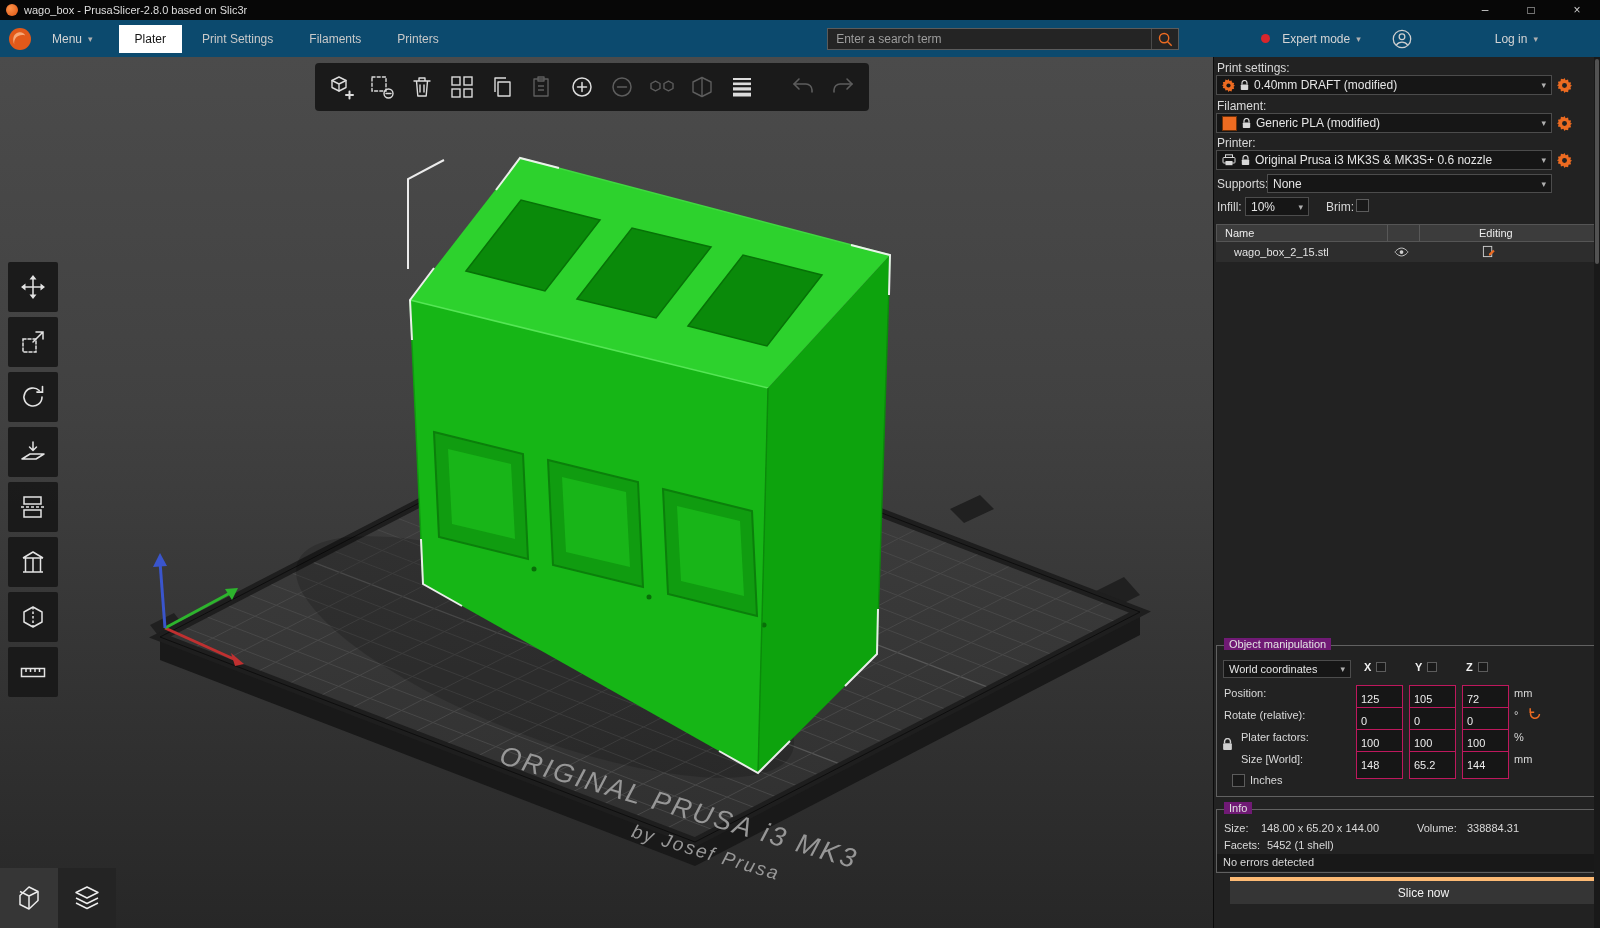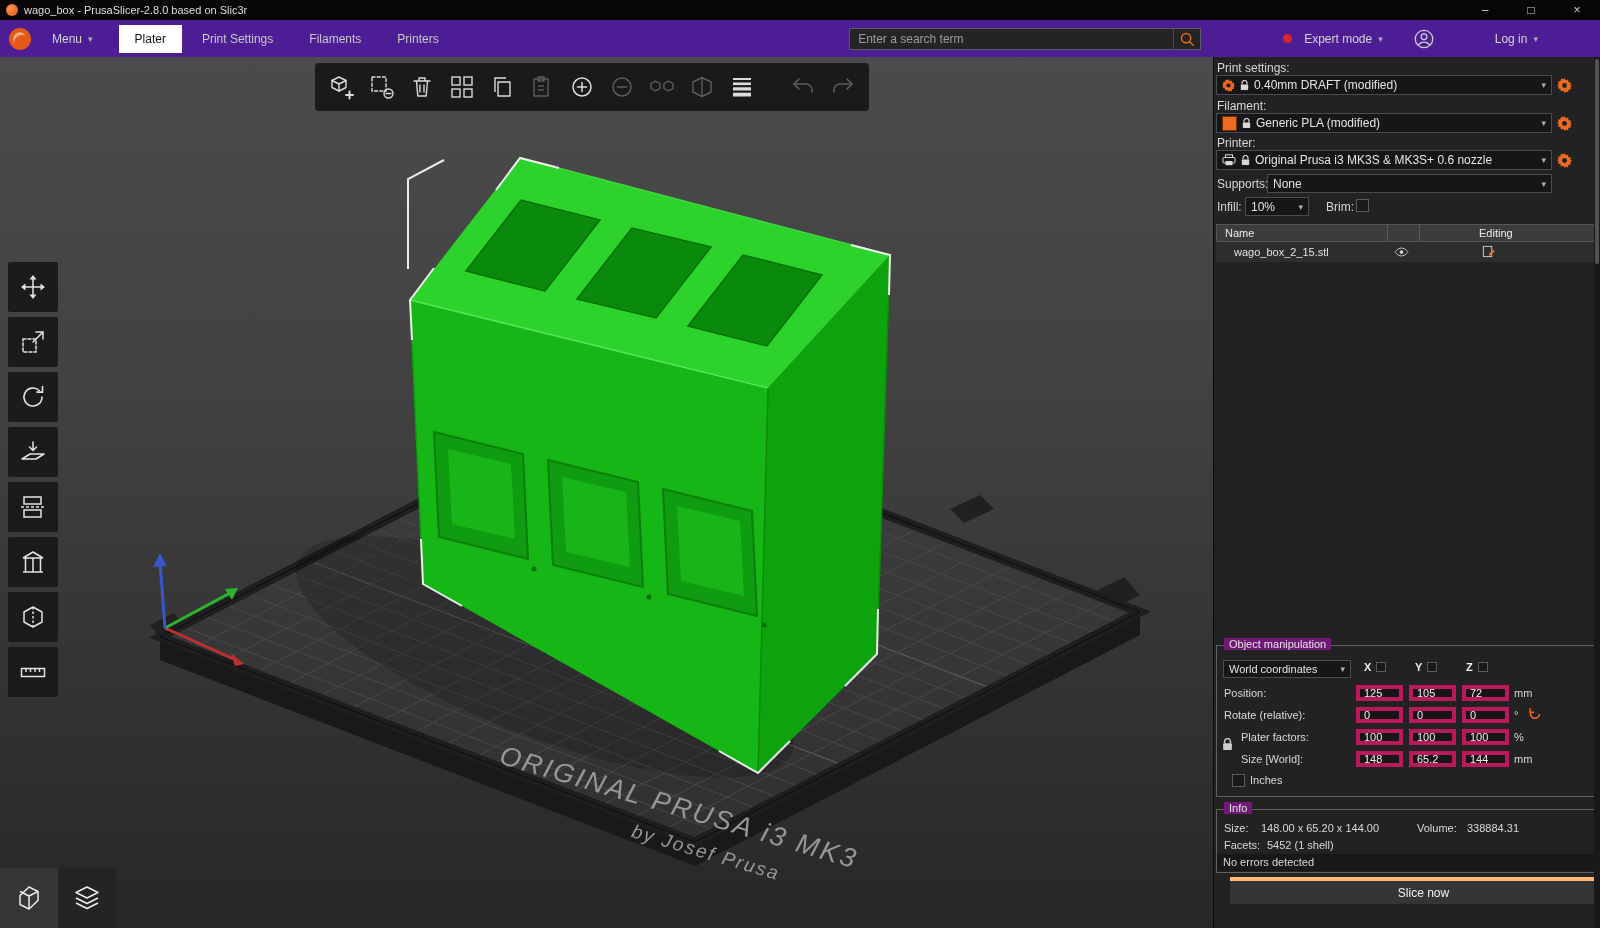--- a/index.html
+++ b/index.html
@@ -8,37 +8,37 @@
 
   
   .titlebar{position:absolute;left:0;top:0;width:1600px;height:20px;background:#070707;
             display:flex;align-items:center;color:#dedede;font-size:11px;}
   .tb-logo{width:12px;height:12px;border-radius:50%;margin:0 6px;
            background:radial-gradient(circle at 35% 35%,#ff9349,#dd5413);}
   .tb-spacer{flex:1;}
   .tb-btn{width:46px;height:20px;display:flex;align-items:center;justify-content:center;color:#cfcfcf;font-size:12px;}
 
   
-  .menubar{position:absolute;left:0;top:20px;width:1600px;height:37px;background:#4c1d95;
+  .menubar{position:absolute;left:0;top:20px;width:1600px;height:37px;background:#0c4a6e;
            display:flex;align-items:center;color:#d4d4d4;font-size:12px;}
   .mb-logo{width:24px;height:24px;margin:0 10px 0 8px;flex:0 0 auto;}
   .menu-btn{display:flex;align-items:center;gap:6px;padding:6px 10px;margin-right:14px;}
   .caret{font-size:9px;color:#b0b0b0;}
   .tab{padding:7px 16px;margin:0 2px;color:#c9c9c9;}
   .tab.active{background:#ffffff;color:#141414;}
   .search-box{margin-left:auto;width:352px;height:22px;background:#242424;border:1px solid #5b5b5b;
               display:flex;align-items:center;box-sizing:border-box;}
   .search-box input{flex:1;background:transparent;border:0;outline:0;color:#ddd;font-size:12px;padding:0 8px;
                     font-family:inherit;}
   .search-box input::placeholder{color:#9d9d9d;}
   .search-ico{width:26px;display:flex;align-items:center;justify-content:center;border-left:1px solid #4a4a4a;height:100%;}
   .mode-dot{width:9px;height:9px;border-radius:50%;background:#d9262c;margin-left:82px;flex:0 0 auto;}
   .expert{display:flex;align-items:center;gap:6px;margin-left:12px;}
   .avatar-btn{margin-left:30px;display:flex;align-items:center;}
-  .login{display:flex;align-items:center;gap:6px;margin-left:18px;margin-right:62px;padding-left:42px;}
+  .login{display:flex;align-items:center;gap:6px;margin-left:40px;margin-right:62px;padding-left:42px;}
 
   
   .viewport{position:absolute;left:0;top:57px;width:1213px;height:871px;overflow:hidden;
             background:linear-gradient(180deg,#4b4b4b 0%,#414141 40%,#272727 100%);}
   .scene{position:absolute;left:0;top:0;}
 
   .top-toolbar{position:absolute;left:315px;top:6px;height:48px;background:rgba(19,19,19,.86);
                border-radius:4px;display:flex;align-items:center;padding:0 8px;gap:3px;}
   .tt-btn{width:37px;height:40px;display:flex;align-items:center;justify-content:center;color:#dcdcdc;}
   .tt-btn.disabled{color:#5d5d5d;}
@@ -59,22 +59,22 @@
   .lbl{position:absolute;white-space:nowrap;color:#d9d9d9;}
   .lbl.b{font-weight:bold;color:#f0f0f0;}
   .combo{position:absolute;display:flex;align-items:center;gap:5px;background:#161616;
          border:1px solid #4c4c4c;padding:0 5px;color:#e5e5e5;box-sizing:border-box;font-size:12px;}
   .combo .caret{margin-left:auto;}
   .combo .val{overflow:hidden;white-space:nowrap;text-overflow:ellipsis;}
   .gear-btn{position:absolute;width:16px;height:16px;display:flex;align-items:center;justify-content:center;}
   .swatch{width:13px;height:13px;background:#ed6b21;border:1px solid #733208;flex:0 0 auto;}
   .cb{position:absolute;width:13px;height:13px;background:#191919;border:1px solid #5c5c5c;box-sizing:border-box;}
   .cb.small{width:10px;height:10px;}
-  .num-input{position:absolute;width:47px;height:16px;background:#161616;border:4px solid #be185d;
-             color:#ededed;font-size:11px;padding:4px 4px;box-sizing:border-box;font-family:inherit;outline:0;}
+  .num-input{position:absolute;width:47px;height:16px;background:#161616;border:1px solid #be185d;
+             color:#ededed;font-size:11px;padding:13px 4px;box-sizing:border-box;font-family:inherit;outline:0;}
   .group{position:absolute;border:1px solid #616161;box-sizing:border-box;}
   .group-title{position:absolute;top:-8px;left:7px;background:#701a75;padding:0 5px;font-size:11px;color:#e2e2e2;}
   .obj-header{position:absolute;left:2px;top:167px;width:383px;height:18px;background:#3c3c3c;
               border:1px solid #555;box-sizing:border-box;font-size:11px;color:#ededed;}
   .obj-header .vline{position:absolute;top:0;width:1px;height:16px;background:#585858;}
   .obj-row{position:absolute;left:2px;top:185px;width:383px;height:20px;background:#2d2d2d;font-size:11px;color:#e3e3e3;}
   .icon-btn{position:absolute;display:flex;align-items:center;justify-content:center;}
   .info-strip{position:absolute;left:0px;bottom:1px;width:379px;height:17px;background:#181818;}
   .slice-btn{position:absolute;left:16px;top:820px;width:387px;height:27px;background:#353535;
              border-top:4px solid #fdba74;display:flex;align-items:center;justify-content:center;

